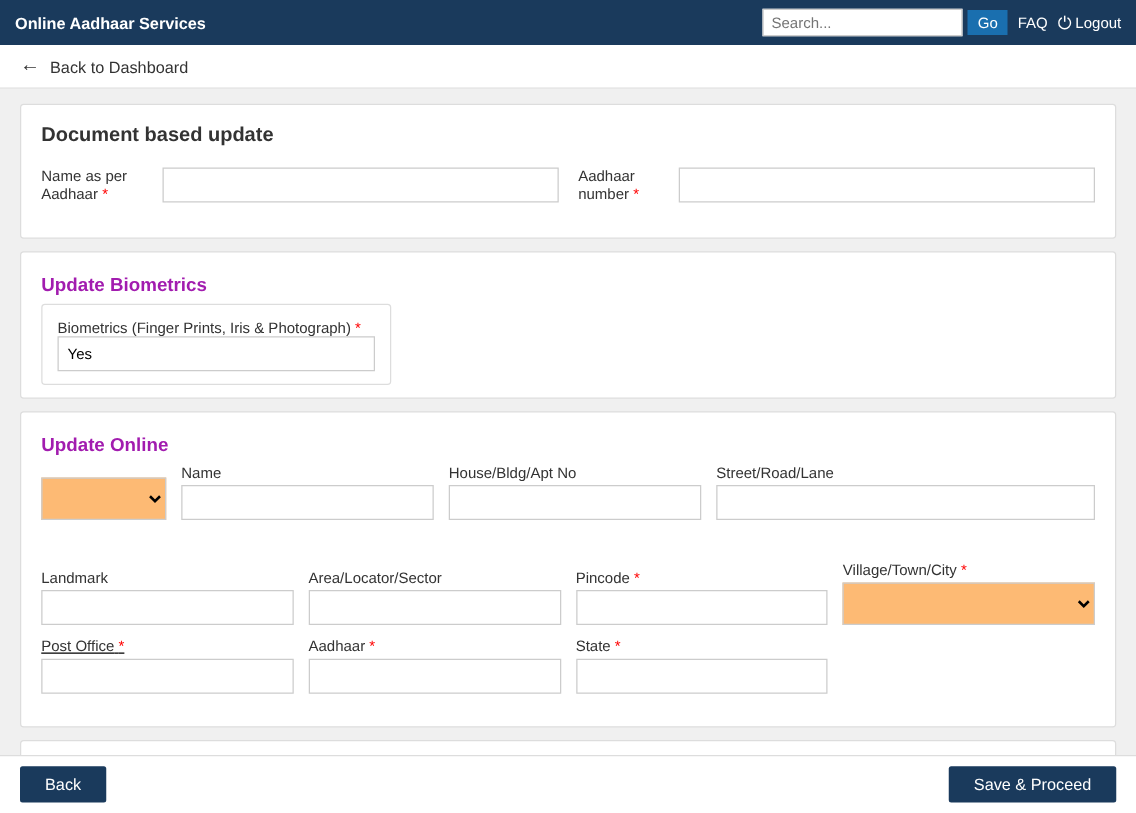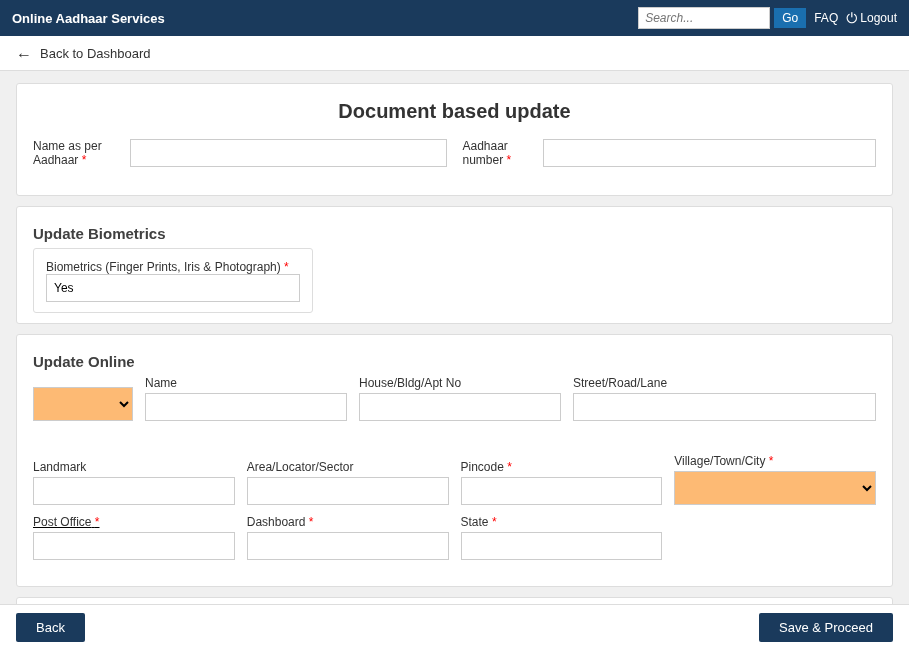--- a/index.html
+++ b/index.html
@@ -15,24 +15,23 @@
       justify-content: space-between;
       padding: 0 12px;
     }
     .header-title { font-size: 13px; font-weight: bold; }
     .header-right { display: flex; align-items: center; gap: 8px; }
     .search-bar { display: flex; align-items: center; gap: 4px; }
     .search-input {
       border: 1px solid #ccc;
       padding: 3px 6px;
       font-size: 12px;
-      width: 132px;
-      background: white;
-      color: #333;
-      font-style: italic;
+      width: 160px;
+      background: white;
+      color: #333;
     }
     .go-btn {
       background: #1a6faf;
       color: white;
       border: none;
       padding: 3px 8px;
       font-size: 12px;
       cursor: pointer;
     }
     .faq-link { color: white; font-size: 12px; cursor: pointer; text-decoration: none; }
@@ -77,22 +76,21 @@
     
     .card {
       background: white;
       border: 1px solid #ddd;
       border-radius: 3px;
       padding: 16px;
       margin-bottom: 10px;
     }
 
     .card-title {
-      text-align: center;
-      font-size: 20px;
+      font-size: 16px;
       font-weight: bold;
       color: #333;
       margin-bottom: 16px;
     }
 
     
     .form-row {
       display: flex;
       gap: 16px;
       margin-bottom: 12px;
@@ -127,21 +125,21 @@
       height: 28px;
       width: 100%;
       background: #fdba74;
       cursor: pointer;
     }
 
     
     .section-header {
       font-size: 15px;
       font-weight: bold;
-      color: #404040;
+      color: #a21caf;
       padding: 8px 0 6px 0;
     }
 
     
     .biometrics-section {
       background: white;
       border: 1px solid #ddd;
       border-radius: 3px;
       margin-bottom: 10px;
       padding: 10px 16px;
@@ -329,21 +327,21 @@
     <div class="address-row">
       <div class="address-group" style="flex:1;text-decoration:underline;">
         <label class="form-label">
           <span>Post Office</span>
           <span class="required"> *</span>
         </label>
         <input type="text" class="form-input" style="">
       </div>
       <div class="address-group" style="flex:1;">
         <label class="form-label">
-          <span>Dashboard</span>
+          <span>Aadhaar</span>
           <span class="required"> *</span>
         </label>
         <input type="text" class="form-input" style="">
       </div>
       <div class="address-group" style="flex:1;">
         <label class="form-label">
           <span>State</span>
           <span class="required"> *</span>
         </label>
         <input type="text" class="form-input" style="">

